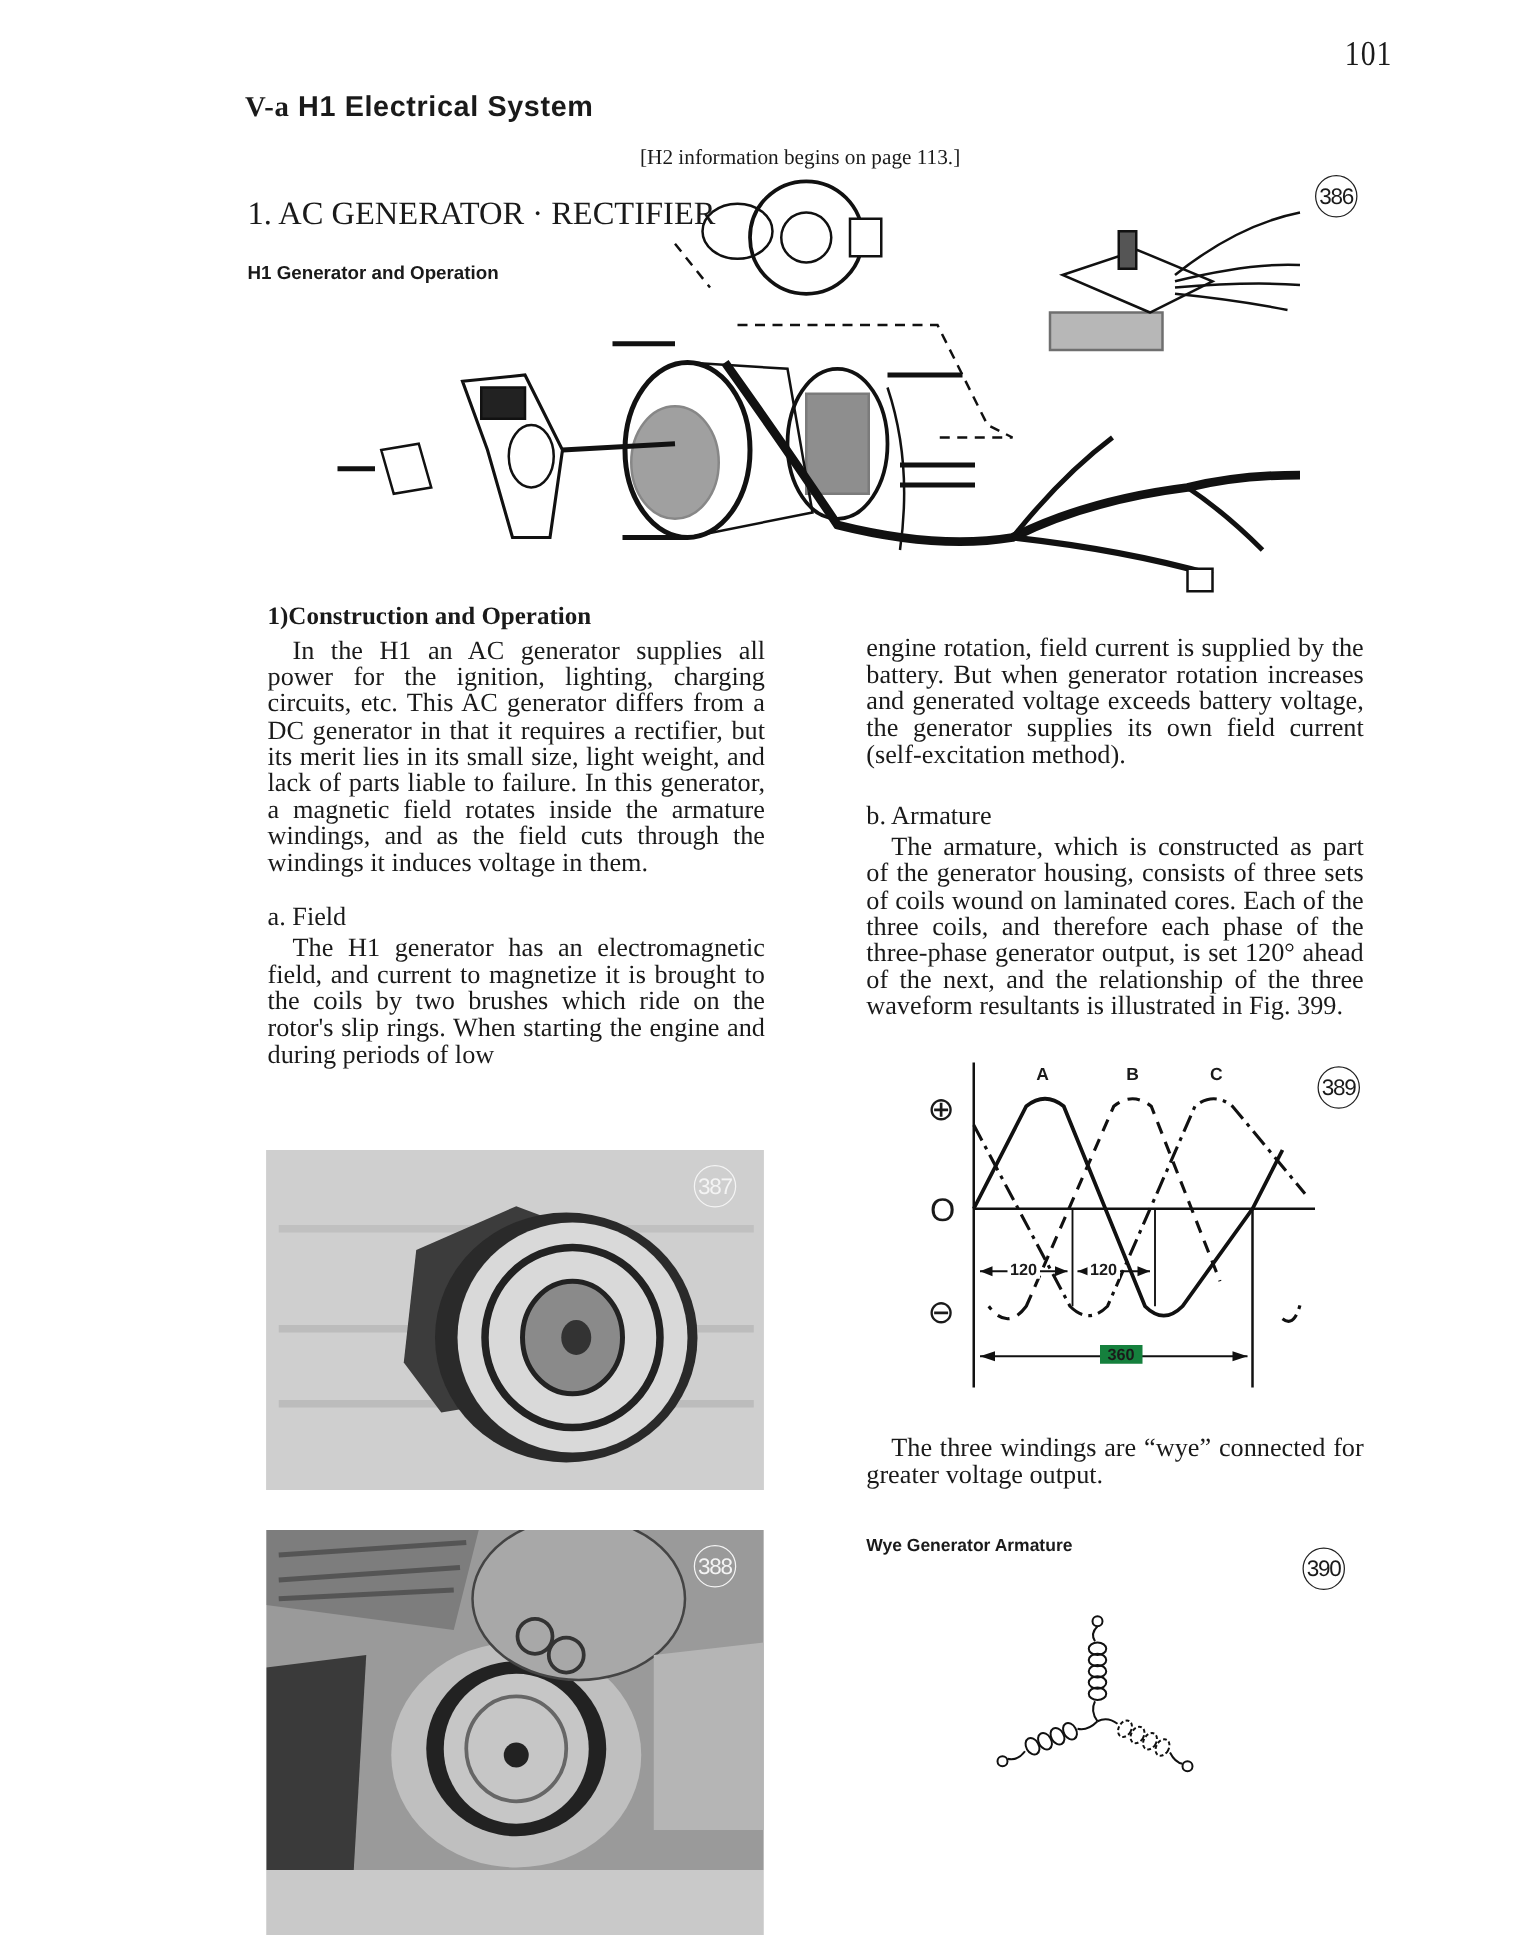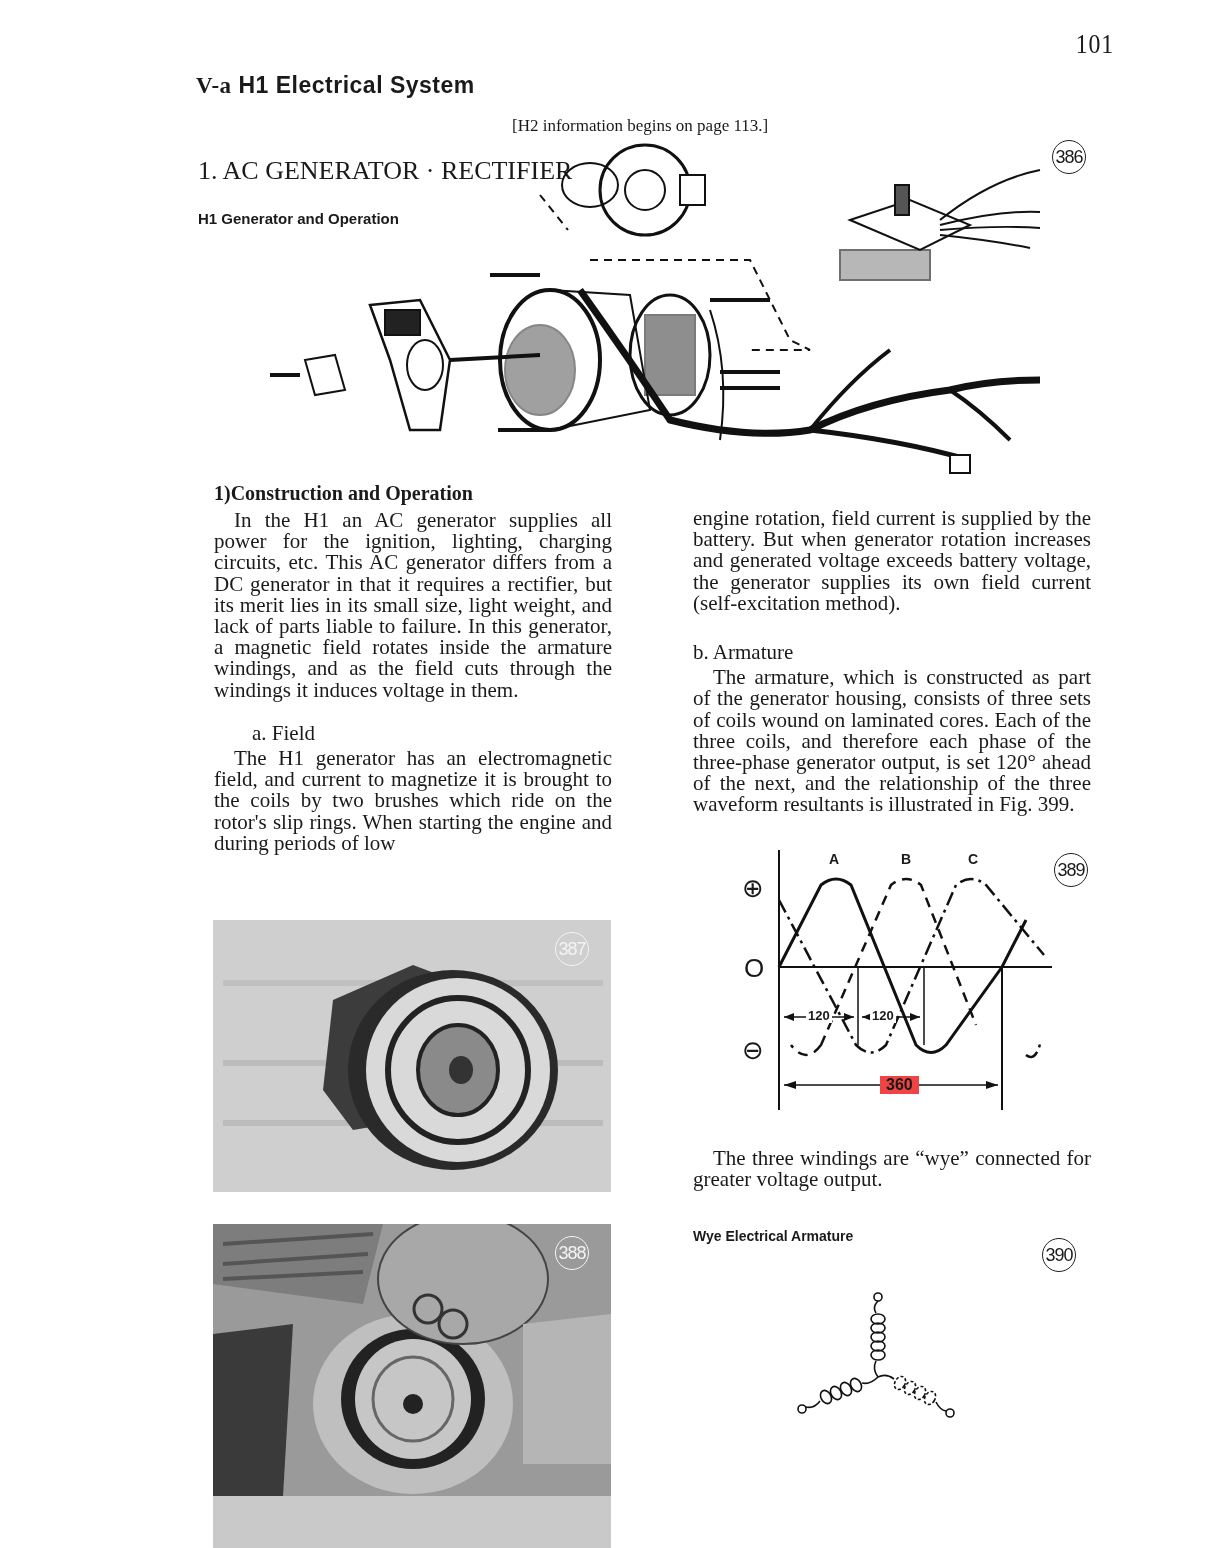--- a/index.html
+++ b/index.html
@@ -76,21 +76,21 @@
     <rect x="590" y="110" width="90" height="30" fill="#888" opacity="0.6"></rect>
     <rect x="645" y="45" width="14" height="30" fill="#555"></rect>
     <path d="M690 80 Q740 40 790 30 M690 85 Q750 70 790 72 M690 90 Q750 85 790 88 M690 95 Q740 100 780 108" stroke-width="2"></path>
   </g>
 </svg>
 
 <div class="abs h-sub">1)Construction and Operation</div>
 
 <div class="abs col" style="left:214px;top:510px;width:398px;">
   <p>In the H1 an AC generator supplies all power for the ignition, lighting, charging circuits, etc. This AC generator differs from a DC generator in that it requires a rectifier, but its merit lies in its small size, light weight, and lack of parts liable to failure. In this generator, a magnetic field rotates inside the armature windings, and as the field cuts through the windings it induces voltage in them.</p>
-  <p class="sub" style="margin-top:22px;margin-left:38px;">a. Field</p>
+  <p class="sub" style="margin-top:22px;">a. Field</p>
   <p>The H1 generator has an electromagnetic field, and current to magnetize it is brought to the coils by two brushes which ride on the rotor's slip rings. When starting the engine and during periods of low</p>
 </div>
 
 <div class="abs col" style="left:693px;top:508px;width:398px;">
   <p style="text-indent:0">engine rotation, field current is supplied by the battery. But when generator rotation increases and generated voltage exceeds battery voltage, the generator supplies its own field current (self-excitation method).</p>
   <p class="sub" style="margin-top:28px;">b. Armature</p>
   <p>The armature, which is constructed as part of the generator housing, consists of three sets of coils wound on laminated cores. Each of the three coils, and therefore each phase of the three-phase generator output, is set 120° ahead of the next, and the relationship of the three waveform resultants is illustrated in Fig. 399.</p>
 </div>
 
 <div class="abs photo" style="left:213px;top:920px;width:398px;height:272px;">
@@ -163,29 +163,29 @@
     </g>
   </svg>
   <div class="abs fig-caption" style="left:93px;top:6px;font-size:14px;">A</div>
   <div class="abs fig-caption" style="left:165px;top:6px;font-size:14px;">B</div>
   <div class="abs fig-caption" style="left:232px;top:6px;font-size:14px;">C</div>
   <div class="abs" style="left:6px;top:28px;font-size:26px;font-family:'DejaVu Sans',sans-serif;">⊕</div>
   <div class="abs" style="left:8px;top:108px;font-size:26px;font-family:'Liberation Sans',sans-serif;">O</div>
   <div class="abs" style="left:6px;top:190px;font-size:26px;font-family:'DejaVu Sans',sans-serif;">⊖</div>
   <div class="abs fig-caption" style="left:70px;top:163px;font-size:13px;background:#fff;padding:0 2px;">120</div>
   <div class="abs fig-caption" style="left:134px;top:163px;font-size:13px;background:#fff;padding:0 2px;">120</div>
-  <div class="abs fig-caption" style="left:144px;top:231px;font-size:16px;background:#ef4444;padding:0 6px;">360</div>
+  <div class="abs fig-caption" style="left:144px;top:231px;font-size:13px;background:#15803d;padding:0 6px;">360</div>
   <div class="abs fignum" style="left:318px;top:8px;">389</div>
 </div>
 
 <div class="abs col" style="left:693px;top:1148px;width:398px;">
   <p>The three windings are “wye” connected for greater voltage output.</p>
 </div>
 
-<div class="abs fig-caption" style="left:693px;top:1228px;font-size:14px;">Wye Electrical Armature</div>
+<div class="abs fig-caption" style="left:693px;top:1228px;font-size:14px;">Wye Generator Armature</div>
 <div class="abs fignum" style="left:1042px;top:1238px;">390</div>
 <svg class="abs" style="left:790px;top:1285px;" width="170" height="150" viewBox="0 0 170 150">
   <g fill="none" stroke="#111" stroke-width="1.6">
     <circle cx="88" cy="12" r="4"></circle>
     <path d="M88 16 Q82 22 86 28"></path>
     <g>
         <ellipse cx="88" cy="34" rx="7" ry="5"></ellipse>
         <ellipse cx="88" cy="43" rx="7" ry="5"></ellipse>
         <ellipse cx="88" cy="52" rx="7" ry="5"></ellipse>
         <ellipse cx="88" cy="61" rx="7" ry="5"></ellipse>

